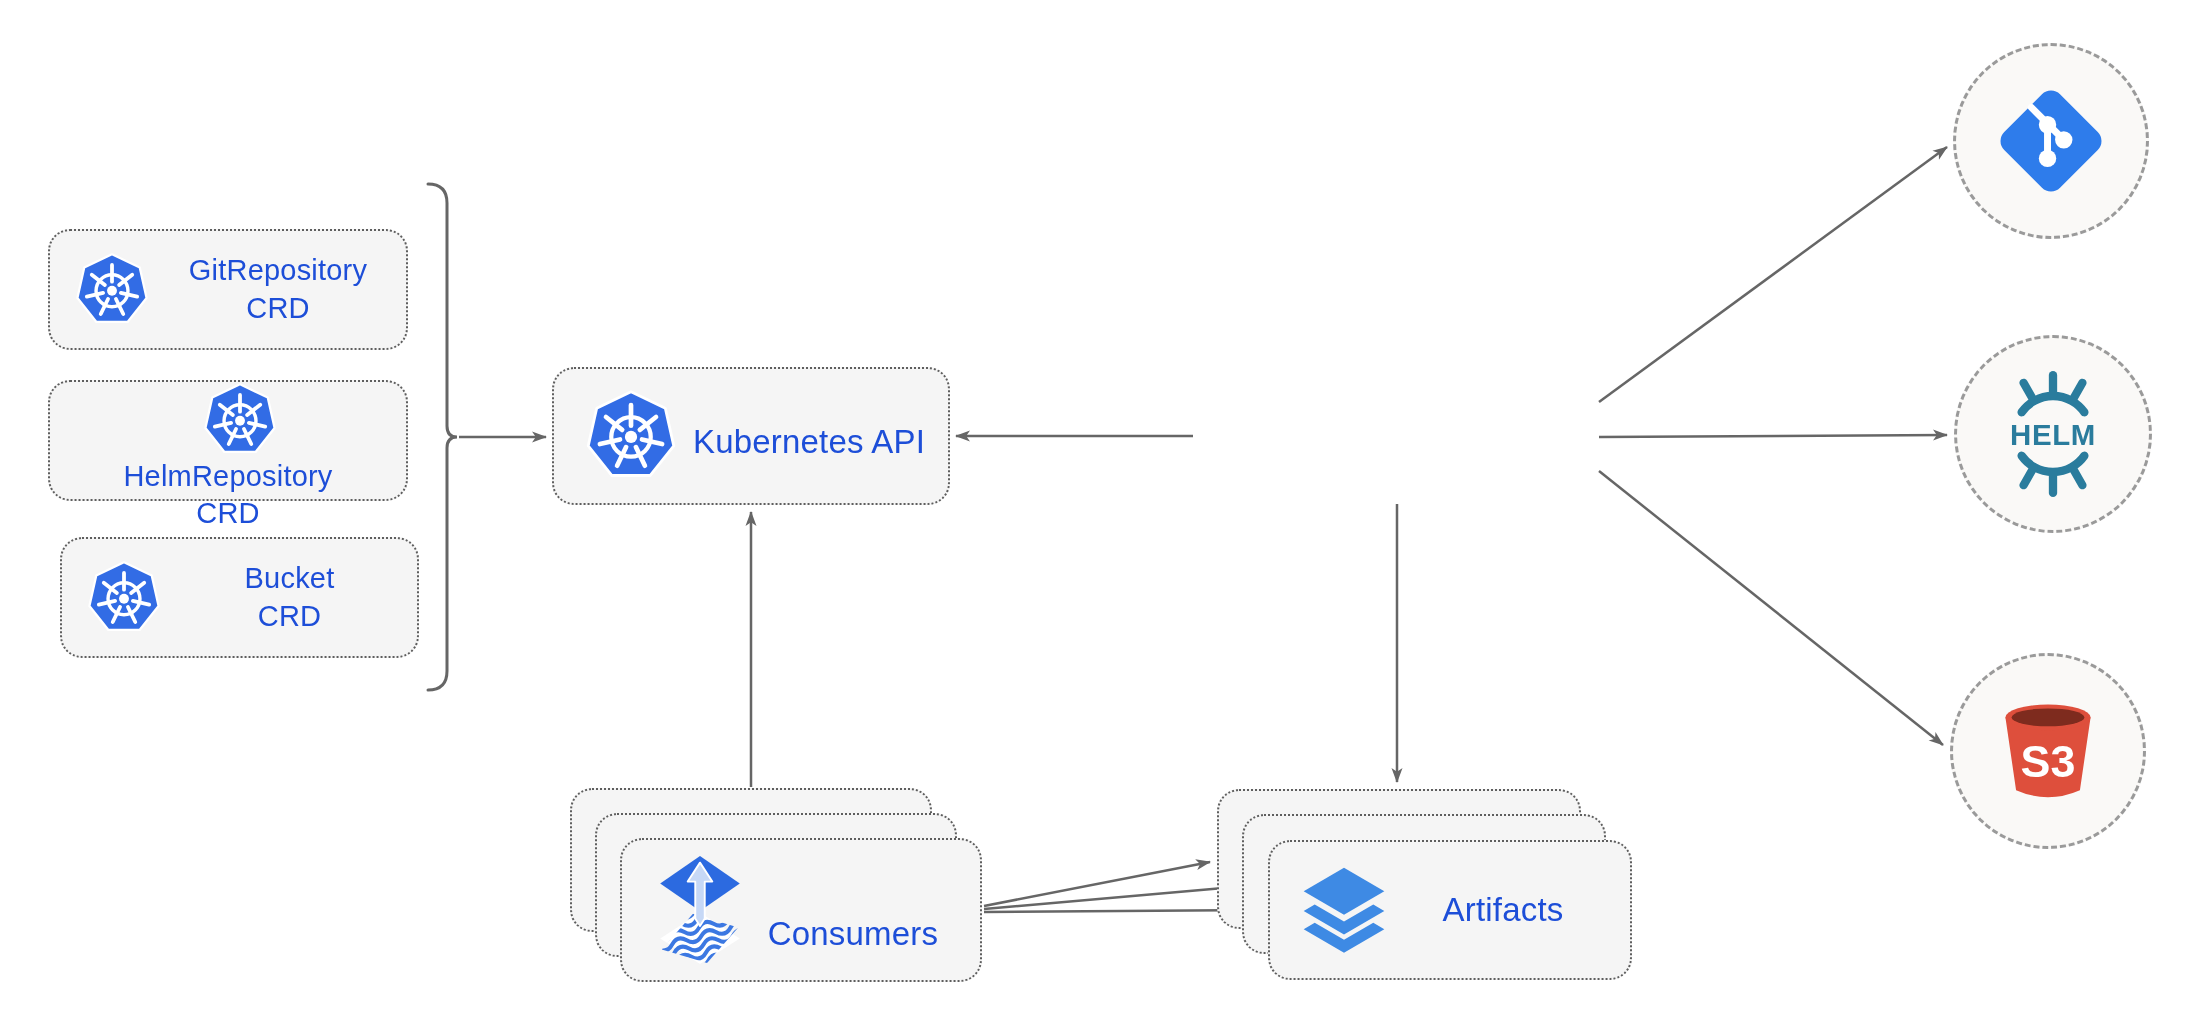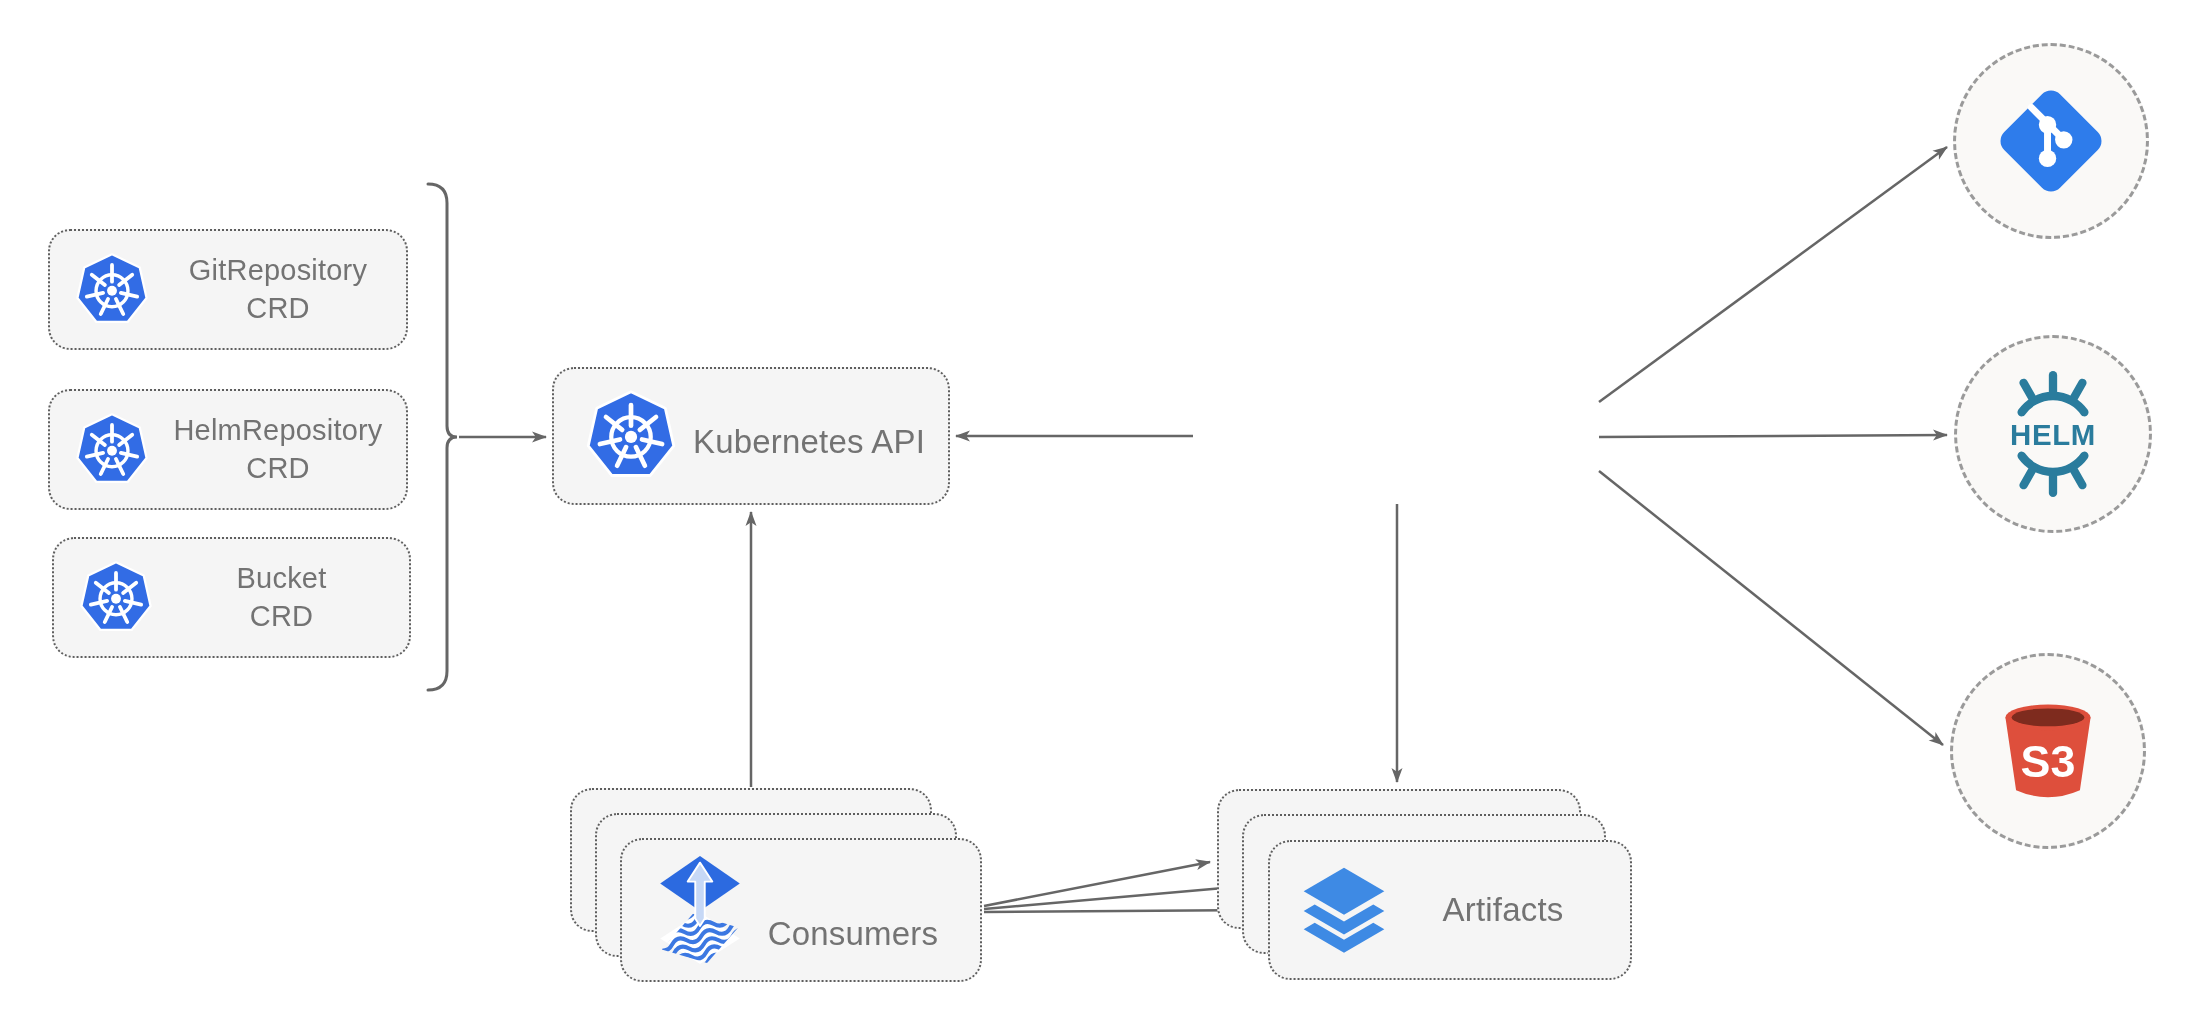--- a/index.html
+++ b/index.html
@@ -7,21 +7,21 @@
     position:relative;width:2196px;height:1030px;background:#FFFFFF;overflow:hidden;
     font-family:"Liberation Sans", sans-serif;color:#000;
   }
   .edge-layer{position:absolute;left:0;top:0;width:2196px;height:1030px;}
   .node{
     position:absolute;box-sizing:border-box;background:#F5F5F5;
     border:2px dotted #5E5E5E;border-radius:22px;
     display:flex;align-items:center;
   }
   .node .ic{flex:0 0 auto;}
-  .node .lbl{flex:1 1 auto;text-align:center;color:#737373;}
+  .node .lbl{flex:1 1 auto;text-align:center;color:#1d4ed8;}
   .lbl .ln{display:block;}
   .crd-label{font-size:29px;line-height:1.28;letter-spacing:0.2px;}
   .big-label{font-size:33px;line-height:1.3;letter-spacing:0.2px;}
   .endpoint{
     position:absolute;box-sizing:border-box;border-radius:50%;
     background:#FAF9F7;border:3px dashed #9A9A9A;
     display:flex;align-items:center;justify-content:center;
   }
   .defs-holder{position:absolute;width:0;height:0;overflow:hidden;}
   svg text{font-family:"Liberation Sans", sans-serif;}
@@ -136,31 +136,31 @@
   <div class="node" style="left:48px;top:229px;width:360px;height:121px;">
     <svg class="ic" width="76" height="76" style="margin-left:24px;">
         <use href="#sym-k8s"></use>
       </svg>
     <div class="lbl crd-label">
       <span class="ln">GitRepository</span>
       <span class="ln">CRD</span>
     </div>
   </div>
 
-  <div class="node" style="left:48px;top:389px;width:360px;height:121px;">
+  <div class="node" style="left:48px;top:380px;width:360px;height:121px;flex-direction:column;">
     <svg class="ic" width="76" height="76" style="margin-left:24px;">
         <use href="#sym-k8s"></use>
       </svg>
     <div class="lbl crd-label">
       <span class="ln">HelmRepository</span>
       <span class="ln">CRD</span>
     </div>
   </div>
 
-  <div class="node" style="left:52px;top:537px;width:359px;height:121px;">
+  <div class="node" style="left:60px;top:537px;width:359px;height:121px;">
     <svg class="ic" width="76" height="76" style="margin-left:24px;">
         <use href="#sym-k8s"></use>
       </svg>
     <div class="lbl crd-label">
       <span class="ln">Bucket</span>
       <span class="ln">CRD</span>
     </div>
   </div>
 
   <div class="node" style="left:552px;top:367px;width:398px;height:138px;">

